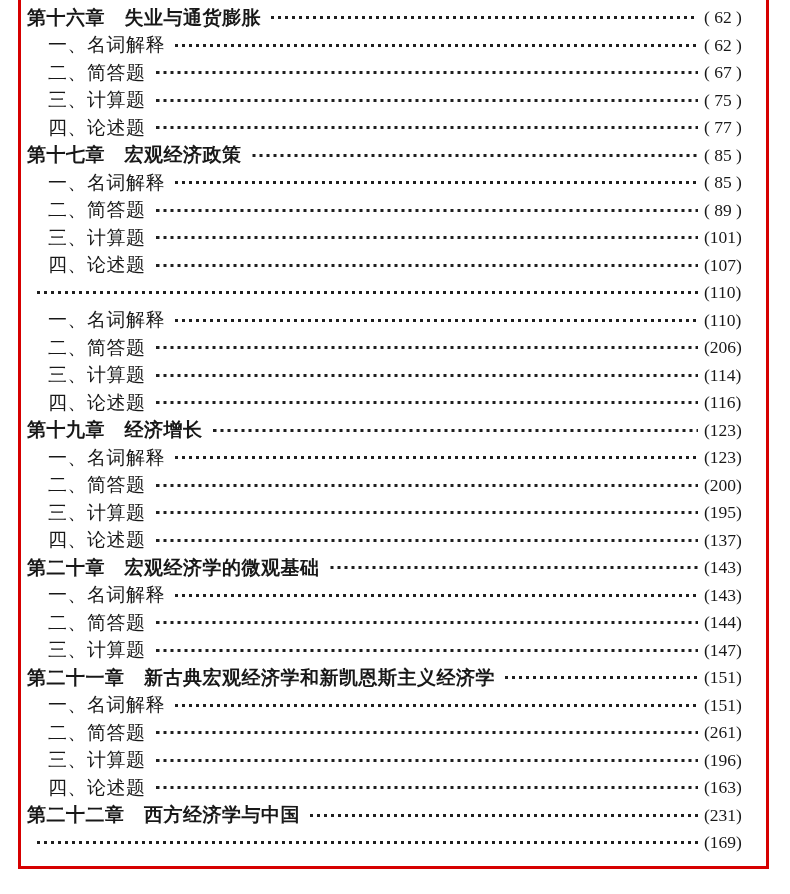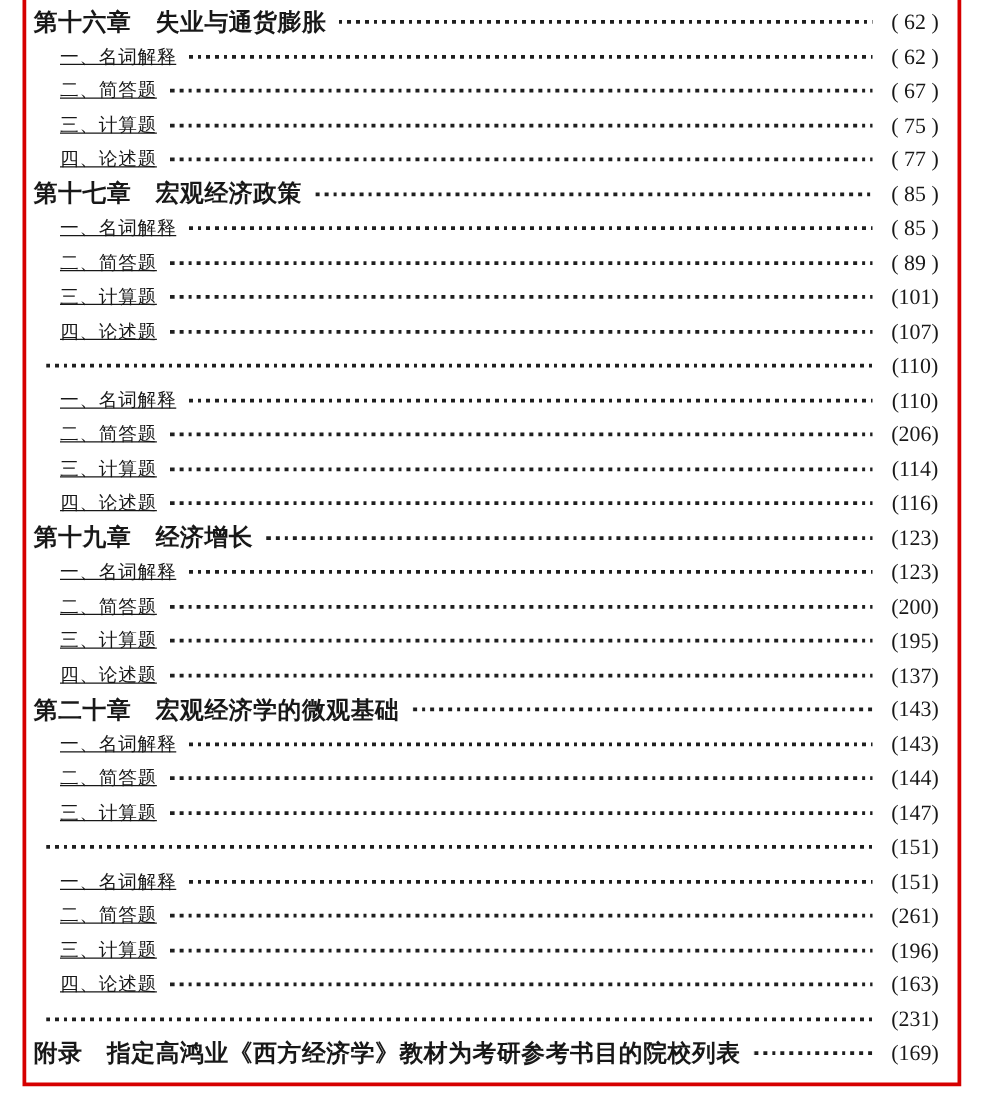--- a/index.html
+++ b/index.html
@@ -44,37 +44,36 @@
     font-weight: 700;
     font-size: 19px;
     letter-spacing: 0.5px;
   }
   .row.sub {
     padding-left: 21px;
   }
   .row.sub .label {
     font-family: "Liberation Serif", serif;
     font-weight: 400;
-    font-size: 15px;
+    font-size: 19px;
     letter-spacing: 0.5px;
-    text-decoration: underline;
   }
   .leader {
     flex: 1 1 auto;
     height: 3px;
     margin: 0 6px 0 10px;
     background-image: repeating-linear-gradient(90deg,
       #1f1f1f 0px, #1f1f1f 3px,
       transparent 3px, transparent 7px);
     background-position: right center;
   }
   .pagenum {
     flex: 0 0 auto;
     width: 56px;
-    text-align: center;
+    text-align: left;
     font-family: "Liberation Serif", serif;
     font-size: 17.5px;
     white-space: pre;
   }
 </style>
 </head>
 <body style="color: rgb(24, 24, 24); background: rgb(255, 255, 255);">
 
 <div class="page-frame" style="border-color: rgb(214, 0, 0);">
   <div id="toc" class="toc">
@@ -191,20 +190,21 @@
     <span class="label">二、简答题</span>
     <span class="leader"></span>
     <span class="pagenum">(144)</span>
   </div>
       <div class="row sub">
     <span class="label">三、计算题</span>
     <span class="leader"></span>
     <span class="pagenum">(147)</span>
   </div>
       <div class="row chapter">
+    <span class="label">第二十一章　新古典宏观经济学和新凯恩斯主义经济学</span>
     <span class="leader"></span>
     <span class="pagenum">(151)</span>
   </div>
       <div class="row sub">
     <span class="label">一、名词解释</span>
     <span class="leader"></span>
     <span class="pagenum">(151)</span>
   </div>
       <div class="row sub">
     <span class="label">二、简答题</span>
@@ -215,22 +215,22 @@
     <span class="label">三、计算题</span>
     <span class="leader"></span>
     <span class="pagenum">(196)</span>
   </div>
       <div class="row sub">
     <span class="label">四、论述题</span>
     <span class="leader"></span>
     <span class="pagenum">(163)</span>
   </div>
       <div class="row chapter">
+    <span class="label">第二十二章　西方经济学与中国</span>
     <span class="leader"></span>
     <span class="pagenum">(231)</span>
   </div>
       <div class="row appendix">
-    <span class="label">附录　指定高鸿业《西方经济学》教材为考研参考书目的院校列表</span>
     <span class="leader"></span>
     <span class="pagenum">(169)</span>
   </div>
     </div>
 </div>
 
 </body></html>

